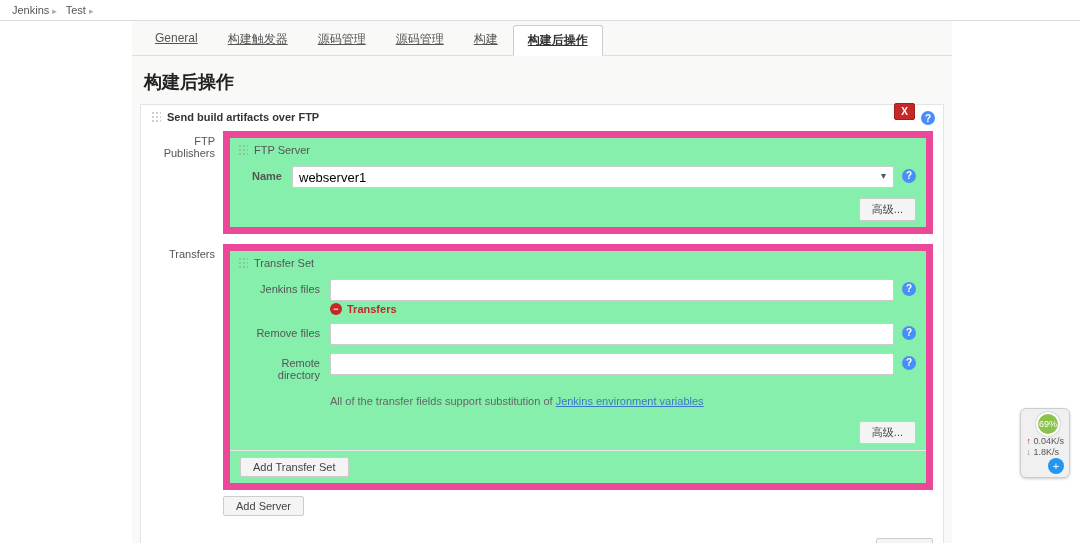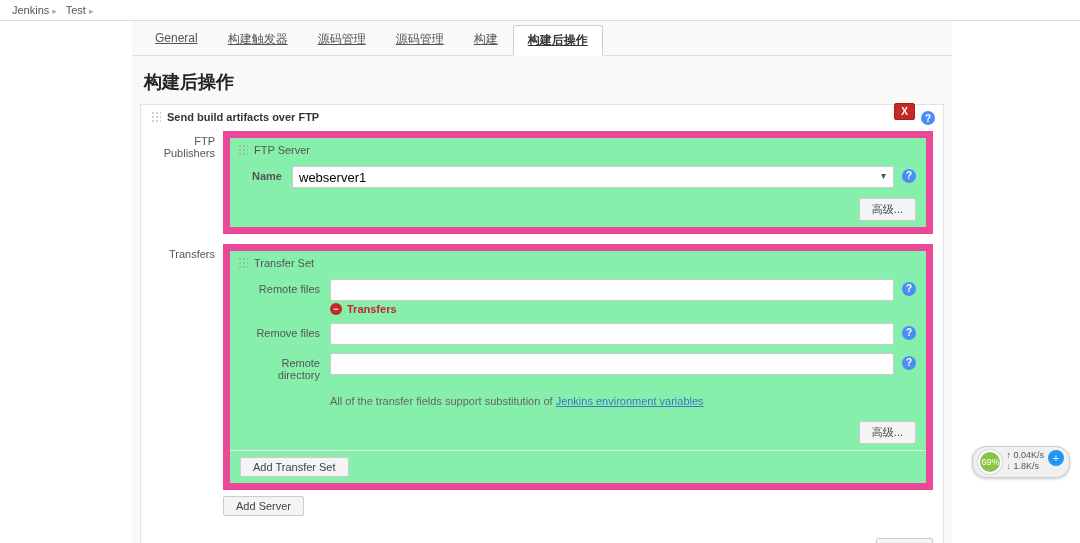--- a/index.html
+++ b/index.html
@@ -52,21 +52,21 @@
   .btn { background: #f4f4f4; border: 1px solid #ccc; padding: 3px 12px; font-size: 11px; color: #444; cursor: pointer; border-radius: 2px; }
 
   .error-msg { color: #c62828; font-size: 11px; font-weight: bold; display: flex; align-items: center; padding: 2px 0 0 0; }
   .error-icon { width: 12px; height: 12px; background: #c62828; border-radius: 50%; margin-right: 5px; display: inline-flex; align-items: center; justify-content: center; color: #fff; font-size: 9px; }
 
   .hint-text { font-size: 11px; color: #666; padding: 6px 0 4px 0; }
   .hint-text a { color: #3b78c4; text-decoration: underline; cursor: pointer; }
 
   .add-row { padding: 6px 10px; }
 
-  .floating-widget { position: fixed; right: 10px; bottom: 65px; display: flex; align-items: flex-start; background: #f0f0f0; border: 1px solid #ccc; border-radius: 14px; padding: 3px 5px; font-size: 9px; box-shadow: 0 1px 3px rgba(0,0,0,0.2); }
+  .floating-widget { position: fixed; right: 10px; bottom: 65px; display: flex; align-items: flex-end; background: #f0f0f0; border: 1px solid #ccc; border-radius: 6px; padding: 3px 5px; font-size: 9px; box-shadow: 0 1px 3px rgba(0,0,0,0.2); flex-direction: column; }
   .fw-circle { width: 24px; height: 24px; border-radius: 50%; background: #8bc34a; color: #fff; display: flex; align-items: center; justify-content: center; font-size: 9px; margin-right: 4px; border: 2px solid #fff; box-shadow: 0 0 2px rgba(0,0,0,0.3); }
   .fw-stats { line-height: 1.2; color: #555; }
   .fw-stats .up::before { content: '↑ '; color: #c62828; }
   .fw-stats .dn::before { content: '↓ '; color: #888; }
   .fw-plus { width: 16px; height: 16px; border-radius: 50%; background: #2196f3; color: #fff; display: flex; align-items: center; justify-content: center; font-size: 11px; margin-left: 4px; cursor: pointer; }
 
   .outer-adv { display: flex; justify-content: flex-end; padding: 8px 10px 4px; }
   .add-step-row { padding: 10px 8px 0; }
 </style>
 </head>
@@ -130,21 +130,21 @@
       <div class="side-label">Transfers</div>
       <div class="side-content">
 
         <div class="inner-block">
           <div class="inner-head">
             <span class="drag-grip"></span>
             <span class="inner-title">Transfer Set</span>
           </div>
 
           <div class="form-row">
-            <div class="form-label-wide">Remote files</div>
+            <div class="form-label-wide">Jenkins files</div>
             <div class="form-control">
               <input type="text" value="" style="">
               <div class="error-msg">
                 <span class="error-icon">−</span>
                 <span>Transfers</span>
               </div>
             </div>
             <div class="row-help"><span class="help-icon">?</span></div>
           </div>
 

